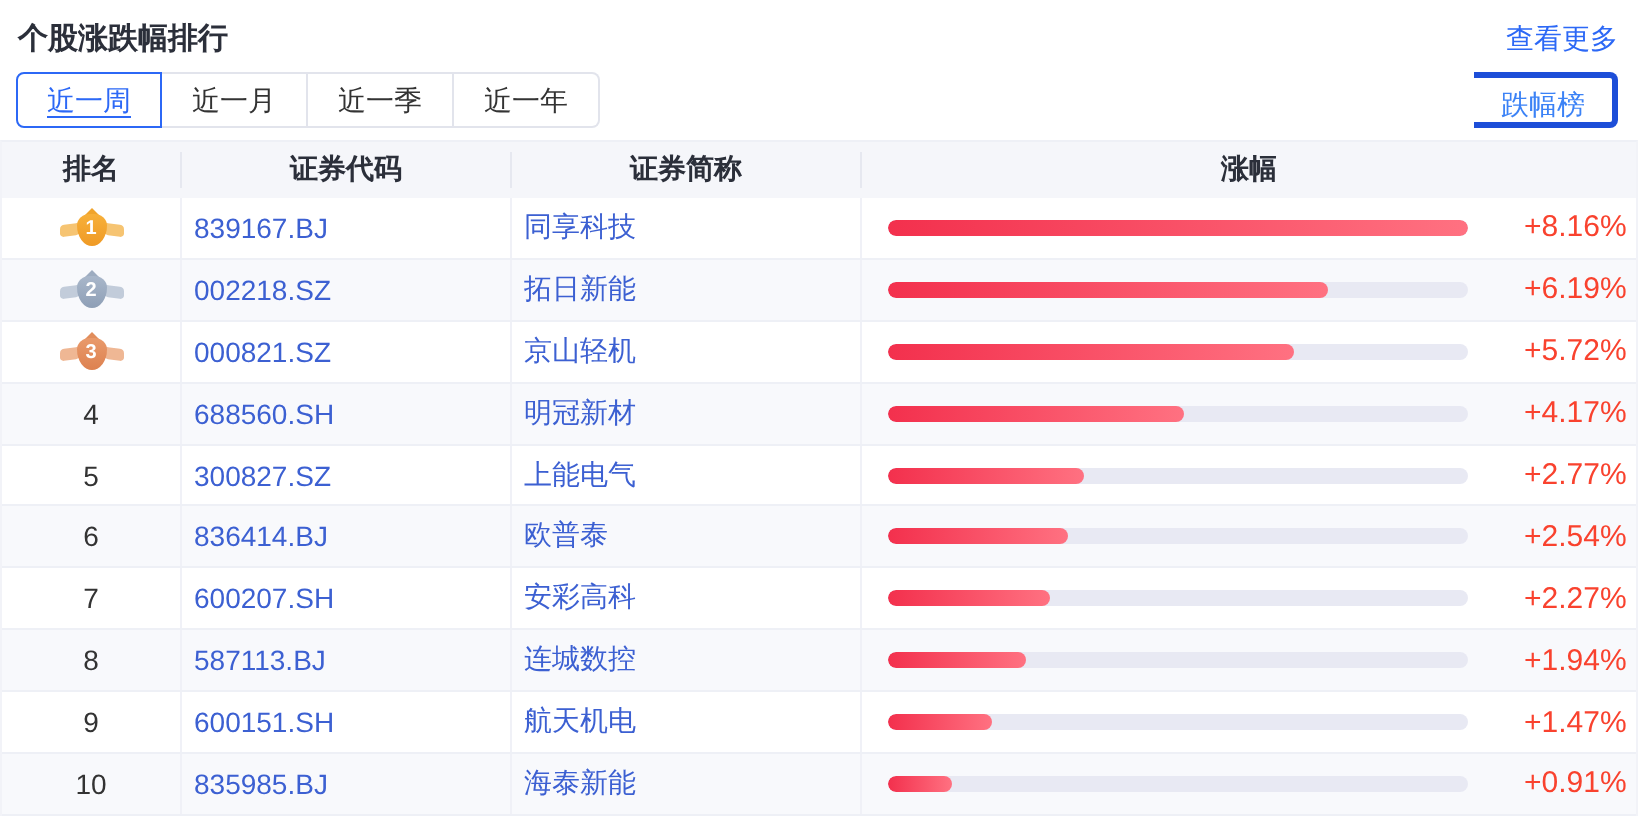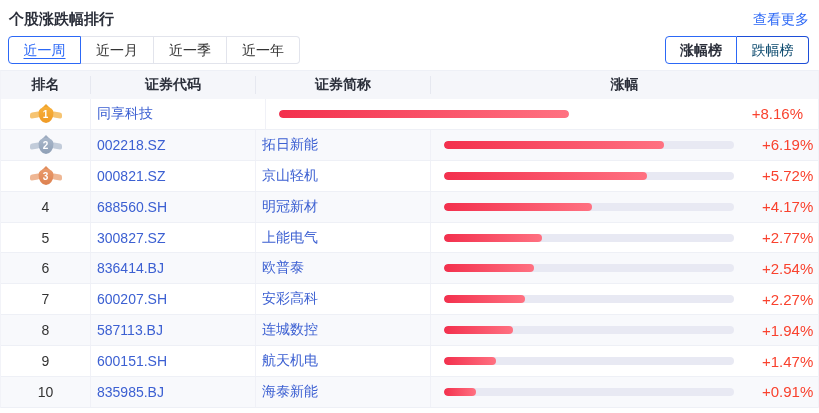--- a/index.html
+++ b/index.html
@@ -31,22 +31,22 @@
   .seg:first-child { border-left:1px solid #e2e4ec; border-radius:4px 0 0 4px; }
   .seg:last-child { border-radius:0 4px 4px 0; }
   .seg.active {
     border:1px solid #2c68f6; color:#2c68f6; font-weight:normal;
     border-radius:4px 0 0 4px;
   }
   .seg.active .seg-label { text-decoration:underline; text-underline-offset:3px; }
   .toggle-group { display:flex; }
   .toggle {
     min-width:72px; height:28px; line-height:26px; text-align:center;
-    font-size:14px; color:#0c4a6e; background:#fff;
-    border:1px solid #1d4ed8; cursor:pointer;
+    font-size:14px; color:#3b82f6; background:#fff;
+    border:3px solid #1d4ed8; cursor:pointer;
   }
   .toggle.left { border-radius:4px 0 0 4px; }
   .toggle.right { border-radius:0 4px 4px 0; border-left:none; }
   .toggle.active { border:1px solid #2c68f6; color:#2b2f3a; font-weight:bold; }
 
   
   .table {
     margin-top:6px; width:819px;
     border-top:1px solid #eef0f6; border-left:1px solid #f2f3f8; border-right:1px solid #f2f3f8;
     font-size:14px;
@@ -114,21 +114,20 @@
 </div>
 
 <div class="controls">
   <div class="seg-group">
     <div class="seg active"><span class="seg-label">近一周</span></div>
     <div class="seg"><span class="seg-label">近一月</span></div>
     <div class="seg"><span class="seg-label">近一季</span></div>
     <div class="seg"><span class="seg-label">近一年</span></div>
   </div>
   <div class="toggle-group">
-    <div class="toggle left active">涨幅榜</div>
     <div class="toggle right">跌幅榜</div>
   </div>
 </div>
 
 <div class="table">
   <div class="thead">
     <div class="col-rank">排名</div>
     <div class="col-code">证券代码</div>
     <div class="col-name">证券简称</div>
     <div class="col-change">涨幅</div>
@@ -136,20 +135,23 @@
 
   <div class="tr">
     <div class="col-rank">
       <div class="medal gold">
         <span class="wing l"></span>
           <span class="wing r"></span>
           <span class="crown"></span>
         <span class="shield">1</span>
       </div>
     </div>
+    <div class="col-code">
+        <span>839167.BJ</span>
+      </div>
     <div class="col-name">
         <span>同享科技</span>
       </div>
     <div class="col-change">
       <div class="bar-track">
           <div class="bar-fill" style="width: 100%;"></div>
         </div>
       <div class="pct">+8.16%</div>
     </div>
   </div>

